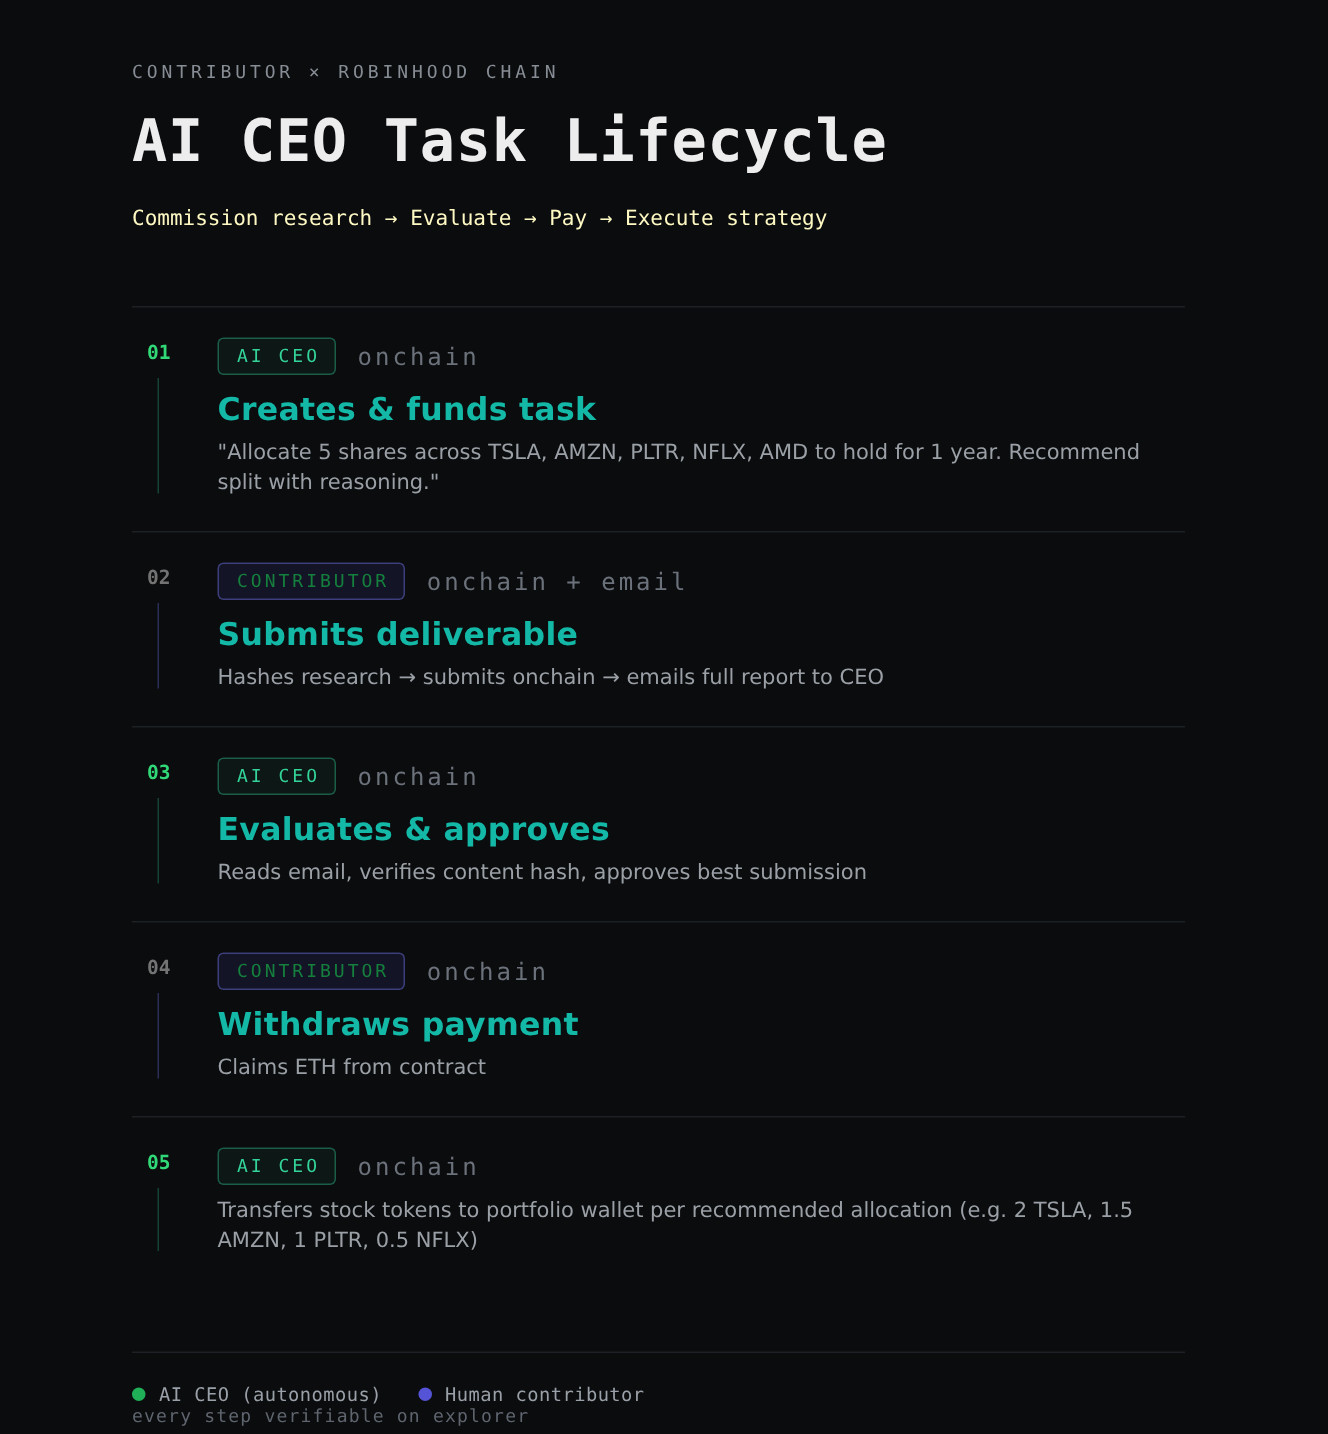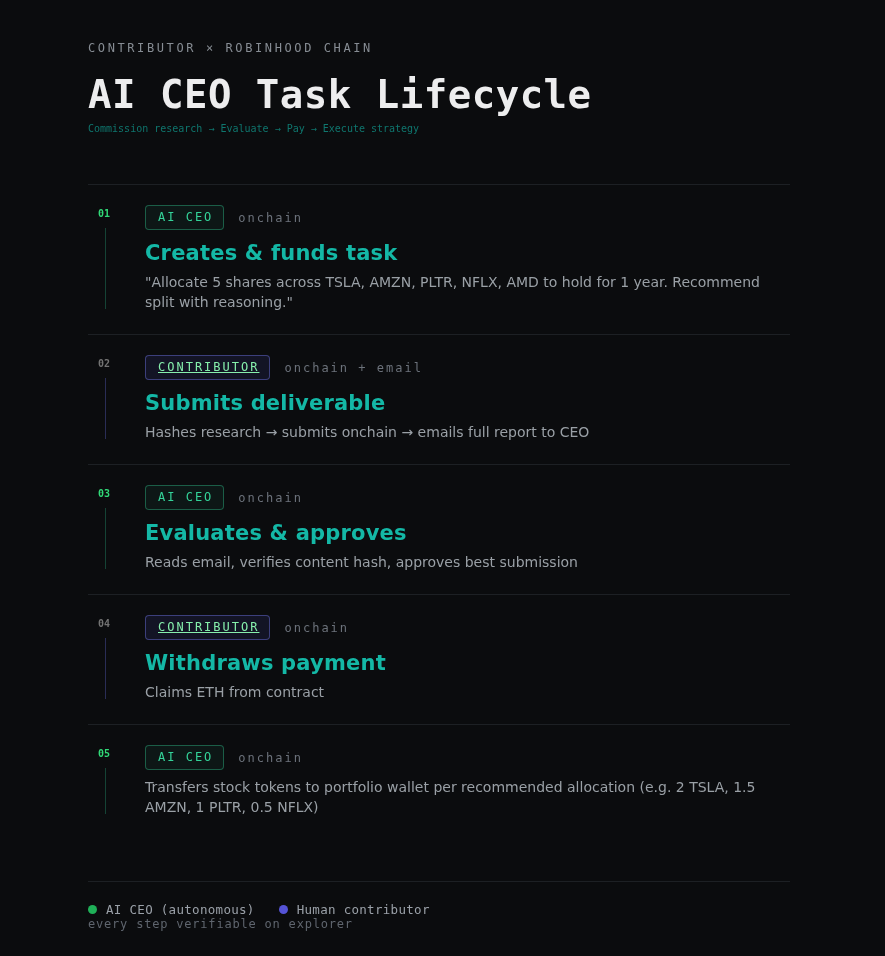--- a/index.html
+++ b/index.html
@@ -20,43 +20,43 @@
   }
   .page-title {
     margin-top: 17px;
     font-family: "DejaVu Sans Mono", "Liberation Mono", monospace;
     font-weight: bold;
     font-size: 39px;
     letter-spacing: 0.5px;
     color: #ededee;
   }
   .subtitle {
-    margin-top: 6px;
-    font-family: "DejaVu Sans Mono", "Liberation Mono", monospace;
-    font-size: 10px;
-    color: #0f766e;
+    margin-top: 21px;
+    font-family: "DejaVu Sans Mono", "Liberation Mono", monospace;
+    font-size: 14px;
+    color: #fef9c3;
   }
   
   .steps { margin-top: 50px; }
   .step {
     display: flex;
     border-top: 1px solid #1d2024;
     padding: 20px 0 22px 0;
   }
   .step-left {
     width: 57px;
     flex: 0 0 57px;
     display: flex;
     flex-direction: column;
     padding-left: 10px;
   }
   .step-num {
     font-family: "DejaVu Sans Mono", "Liberation Mono", monospace;
     font-weight: bold;
-    font-size: 10px;
+    font-size: 13px;
     margin-top: 3px;
   }
   .step-line {
     width: 1px;
     flex: 1;
     margin: 9px 0 3px 7px;
   }
   .step.ceo .step-num { color: #31d877; }
   .step.ceo .step-line { background: rgba(52, 211, 153, 0.28); }
   .step.contributor .step-num { color: #737373; }
@@ -71,28 +71,27 @@
     padding: 4px 10px 5px 12px;
     border-radius: 4px;
     border: 1px solid transparent;
   }
   .step.ceo .role-badge {
     color: #34d399;
     border-color: rgba(52, 211, 153, 0.38);
     background: rgba(52, 211, 153, 0.06);
   }
   .step.contributor .role-badge {
-    color: #86efac;
+    color: #15803d;
     border-color: rgba(120, 125, 245, 0.42);
     background: rgba(99, 102, 241, 0.10);
-    text-decoration: underline;
   }
   .step-channel {
     font-family: "DejaVu Sans Mono", "Liberation Mono", monospace;
-    font-size: 12px;
+    font-size: 16px;
     letter-spacing: 2px;
     color: #6c727b;
     margin-left: 14px;
   }
   .step-title {
     margin-top: 11px;
     font-size: 21px;
     font-weight: 600;
     letter-spacing: 0.2px;
     color: #14b8a6;

